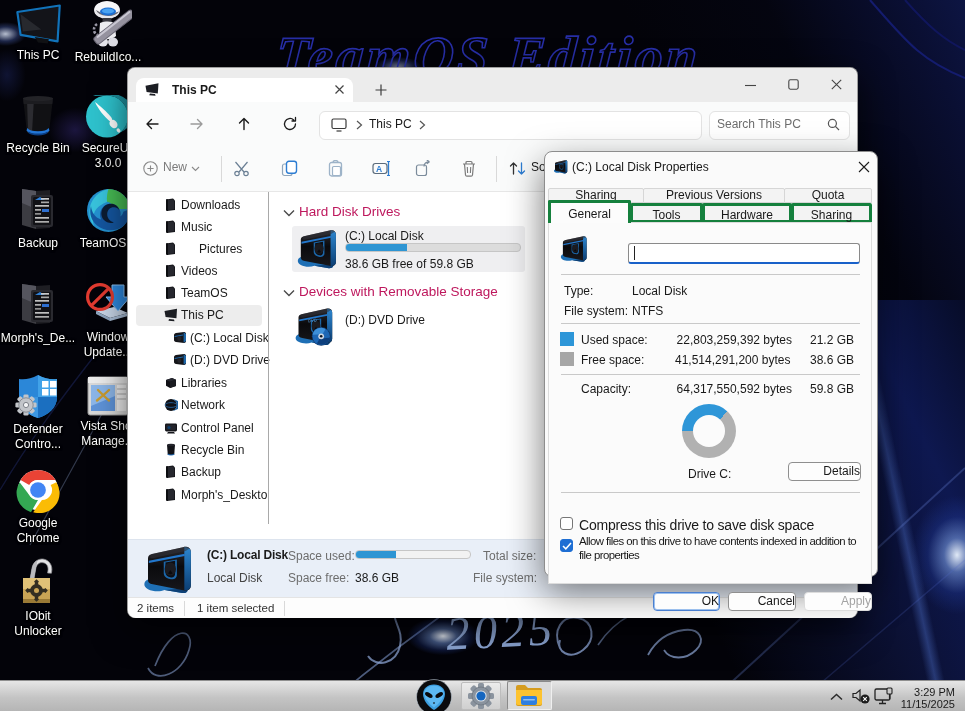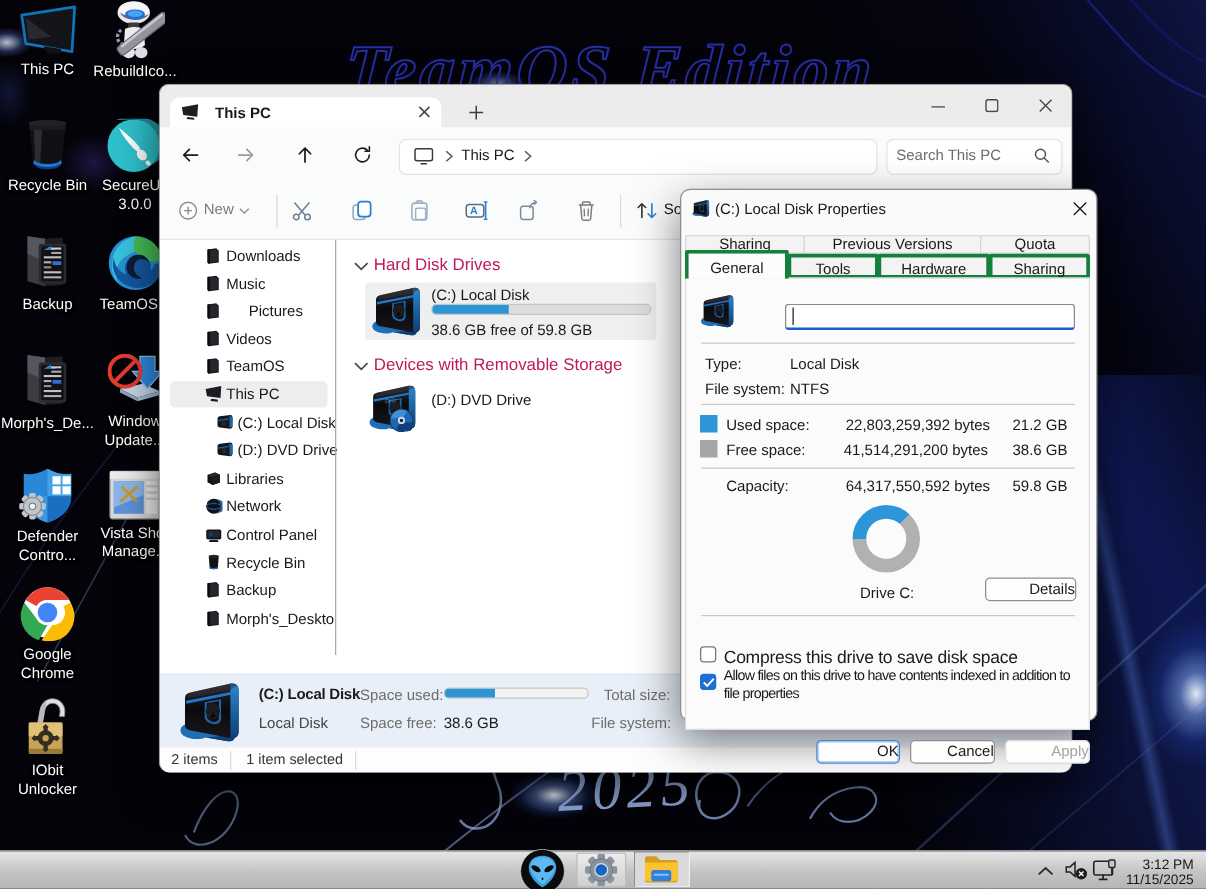--- a/index.html
+++ b/index.html
@@ -554,21 +554,21 @@
       <path d="M1,5.5 h3 l4,-3.5 v11 l-4,-3.5 h-3 Z" fill="none" stroke="#222" stroke-width="1.2"></path>
       <circle cx="13" cy="11" r="4.6" fill="#1d1d1d"></circle>
       <path d="M11.2,9.2 l3.6,3.6 M14.8,9.2 l-3.6,3.6" stroke="#fff" stroke-width="1.1"></path>
     </svg>
  <svg class="a" style="left:874px;top:6px" width="20" height="19" viewBox="0 0 20 19">
       <rect x="1" y="2" width="15" height="11" rx="1.5" fill="none" stroke="#222" stroke-width="1.3"></rect>
       <path d="M5,16.5 h7 M8.5,13 v3.5" stroke="#222" stroke-width="1.3"></path>
       <rect x="13" y="1" width="5" height="6" rx="1" fill="#c9c9c9" stroke="#222" stroke-width="1.1"></rect>
       <path d="M15.5,7 v5" stroke="#222" stroke-width="1.2"></path>
     </svg>
- <div class="clk" style="top:5px"><b style="font-weight:normal">3:12 PM</b><br>11/15/2025</div>
+ <div class="clk" style="top:5px"><b style="font-weight:normal">3:29 PM</b><br>11/15/2025</div>
 </div>
 <svg width="0" height="0" style="position:absolute">
 <defs>
 <linearGradient id="gbody" x1="0" y1="0" x2="0" y2="1">
         <stop offset="0" stop-color="#2b2b30"></stop>
         <stop offset=".45" stop-color="#0a0a0d"></stop>
         <stop offset="1" stop-color="#17171b"></stop>
       </linearGradient>
 <linearGradient id="gblue" x1="0" y1="0" x2="0" y2="1">
         <stop offset="0" stop-color="#2d86cf"></stop>

